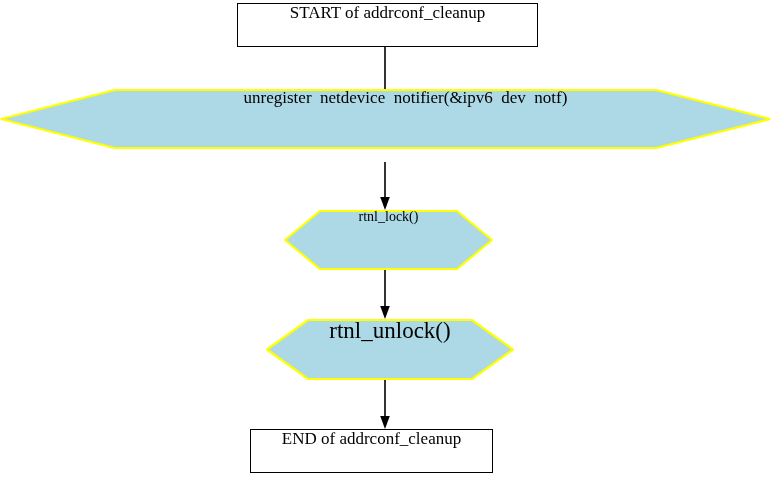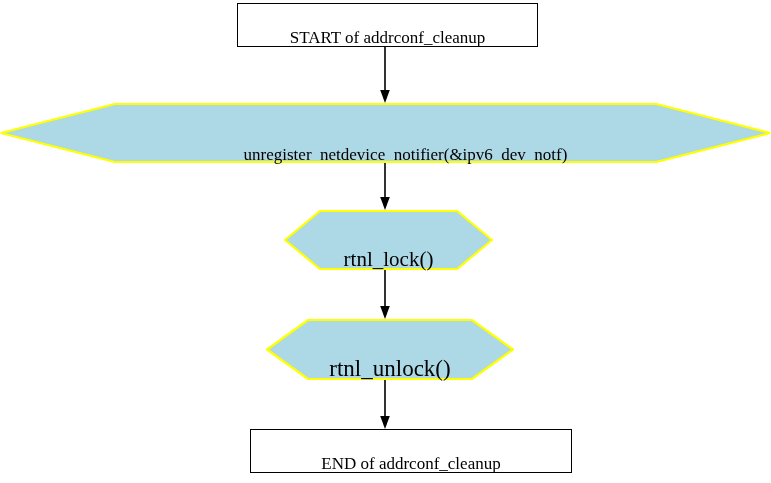--- a/index.html
+++ b/index.html
@@ -12,21 +12,21 @@
     width: 771px;
     height: 483px;
     background: #ffffff;
     overflow: hidden;
     font-family: "Liberation Serif", "DejaVu Serif", serif;
   }
   .node {
     position: absolute;
     box-sizing: border-box;
     display: flex;
-    align-items: flex-end;
+    align-items: flex-start;
     justify-content: center;
   }
   .node-label {
     position: relative;
     z-index: 2;
     color: #000000;
     white-space: pre;
     line-height: 1;
     text-align: center;
   }
@@ -82,38 +82,38 @@
     <svg width="20" height="51" viewBox="0 0 20 51">
       <line x1="10" y1="0" x2="10" y2="39" stroke="#000000" stroke-width="1.6"></line>
       <polygon points="10,50 5.2,37 14.8,37" fill="#000000"></polygon>
     </svg>
   </div>
 
   <div class="node box" style="left:237px; top:3px; width:301px; height:44px;">
     <span class="node-label" style="font-size:17px;">START of addrconf_cleanup</span>
   </div>
 
-  <div class="node" style="left:0px; top:103px; width:771px; height:60px;padding-left:40px;">
+  <div class="node" style="left:0px; top:89px; width:771px; height:60px;padding-left:40px;">
     <svg class="hex-svg" viewBox="0 0 771 60" preserveAspectRatio="none">
       <polygon points="1,30 115,1 656,1 770,30 656,59 115,59" fill="#add8e6" stroke="#ffff00" stroke-width="2.2" stroke-linejoin="miter"></polygon>
     </svg>
     <span class="node-label" style="font-size:17px;">unregister  netdevice  notifier(&amp;ipv6  dev  notf)</span>
   </div>
 
   <div class="node" style="left:284px; top:210px; width:209px; height:60px;">
     <svg class="hex-svg" viewBox="0 0 209 60" preserveAspectRatio="none">
       <polygon points="1,30 36,1 173,1 208,30 173,59 36,59" fill="#add8e6" stroke="#ffff00" stroke-width="2.2" stroke-linejoin="miter"></polygon>
     </svg>
-    <span class="node-label" style="font-size:21px;">rtnl_lock()</span>
+    <span class="node-label" style="font-size:14px;">rtnl_lock()</span>
   </div>
 
   <div class="node" style="left:266px; top:319px; width:248px; height:61px;">
     <svg class="hex-svg" viewBox="0 0 248 61" preserveAspectRatio="none">
       <polygon points="1,30.5 42,1 206,1 247,30.5 206,60 42,60" fill="#add8e6" stroke="#ffff00" stroke-width="2.2" stroke-linejoin="miter"></polygon>
     </svg>
     <span class="node-label" style="font-size:23px;">rtnl_unlock()</span>
   </div>
 
-  <div class="node box" style="left:250px; top:429px; width:322px; height:44px;">
+  <div class="node box" style="left:250px; top:429px; width:243px; height:44px;">
     <span class="node-label" style="font-size:17px;">END of addrconf_cleanup</span>
   </div>
 
 </div>
 
 </body></html>

